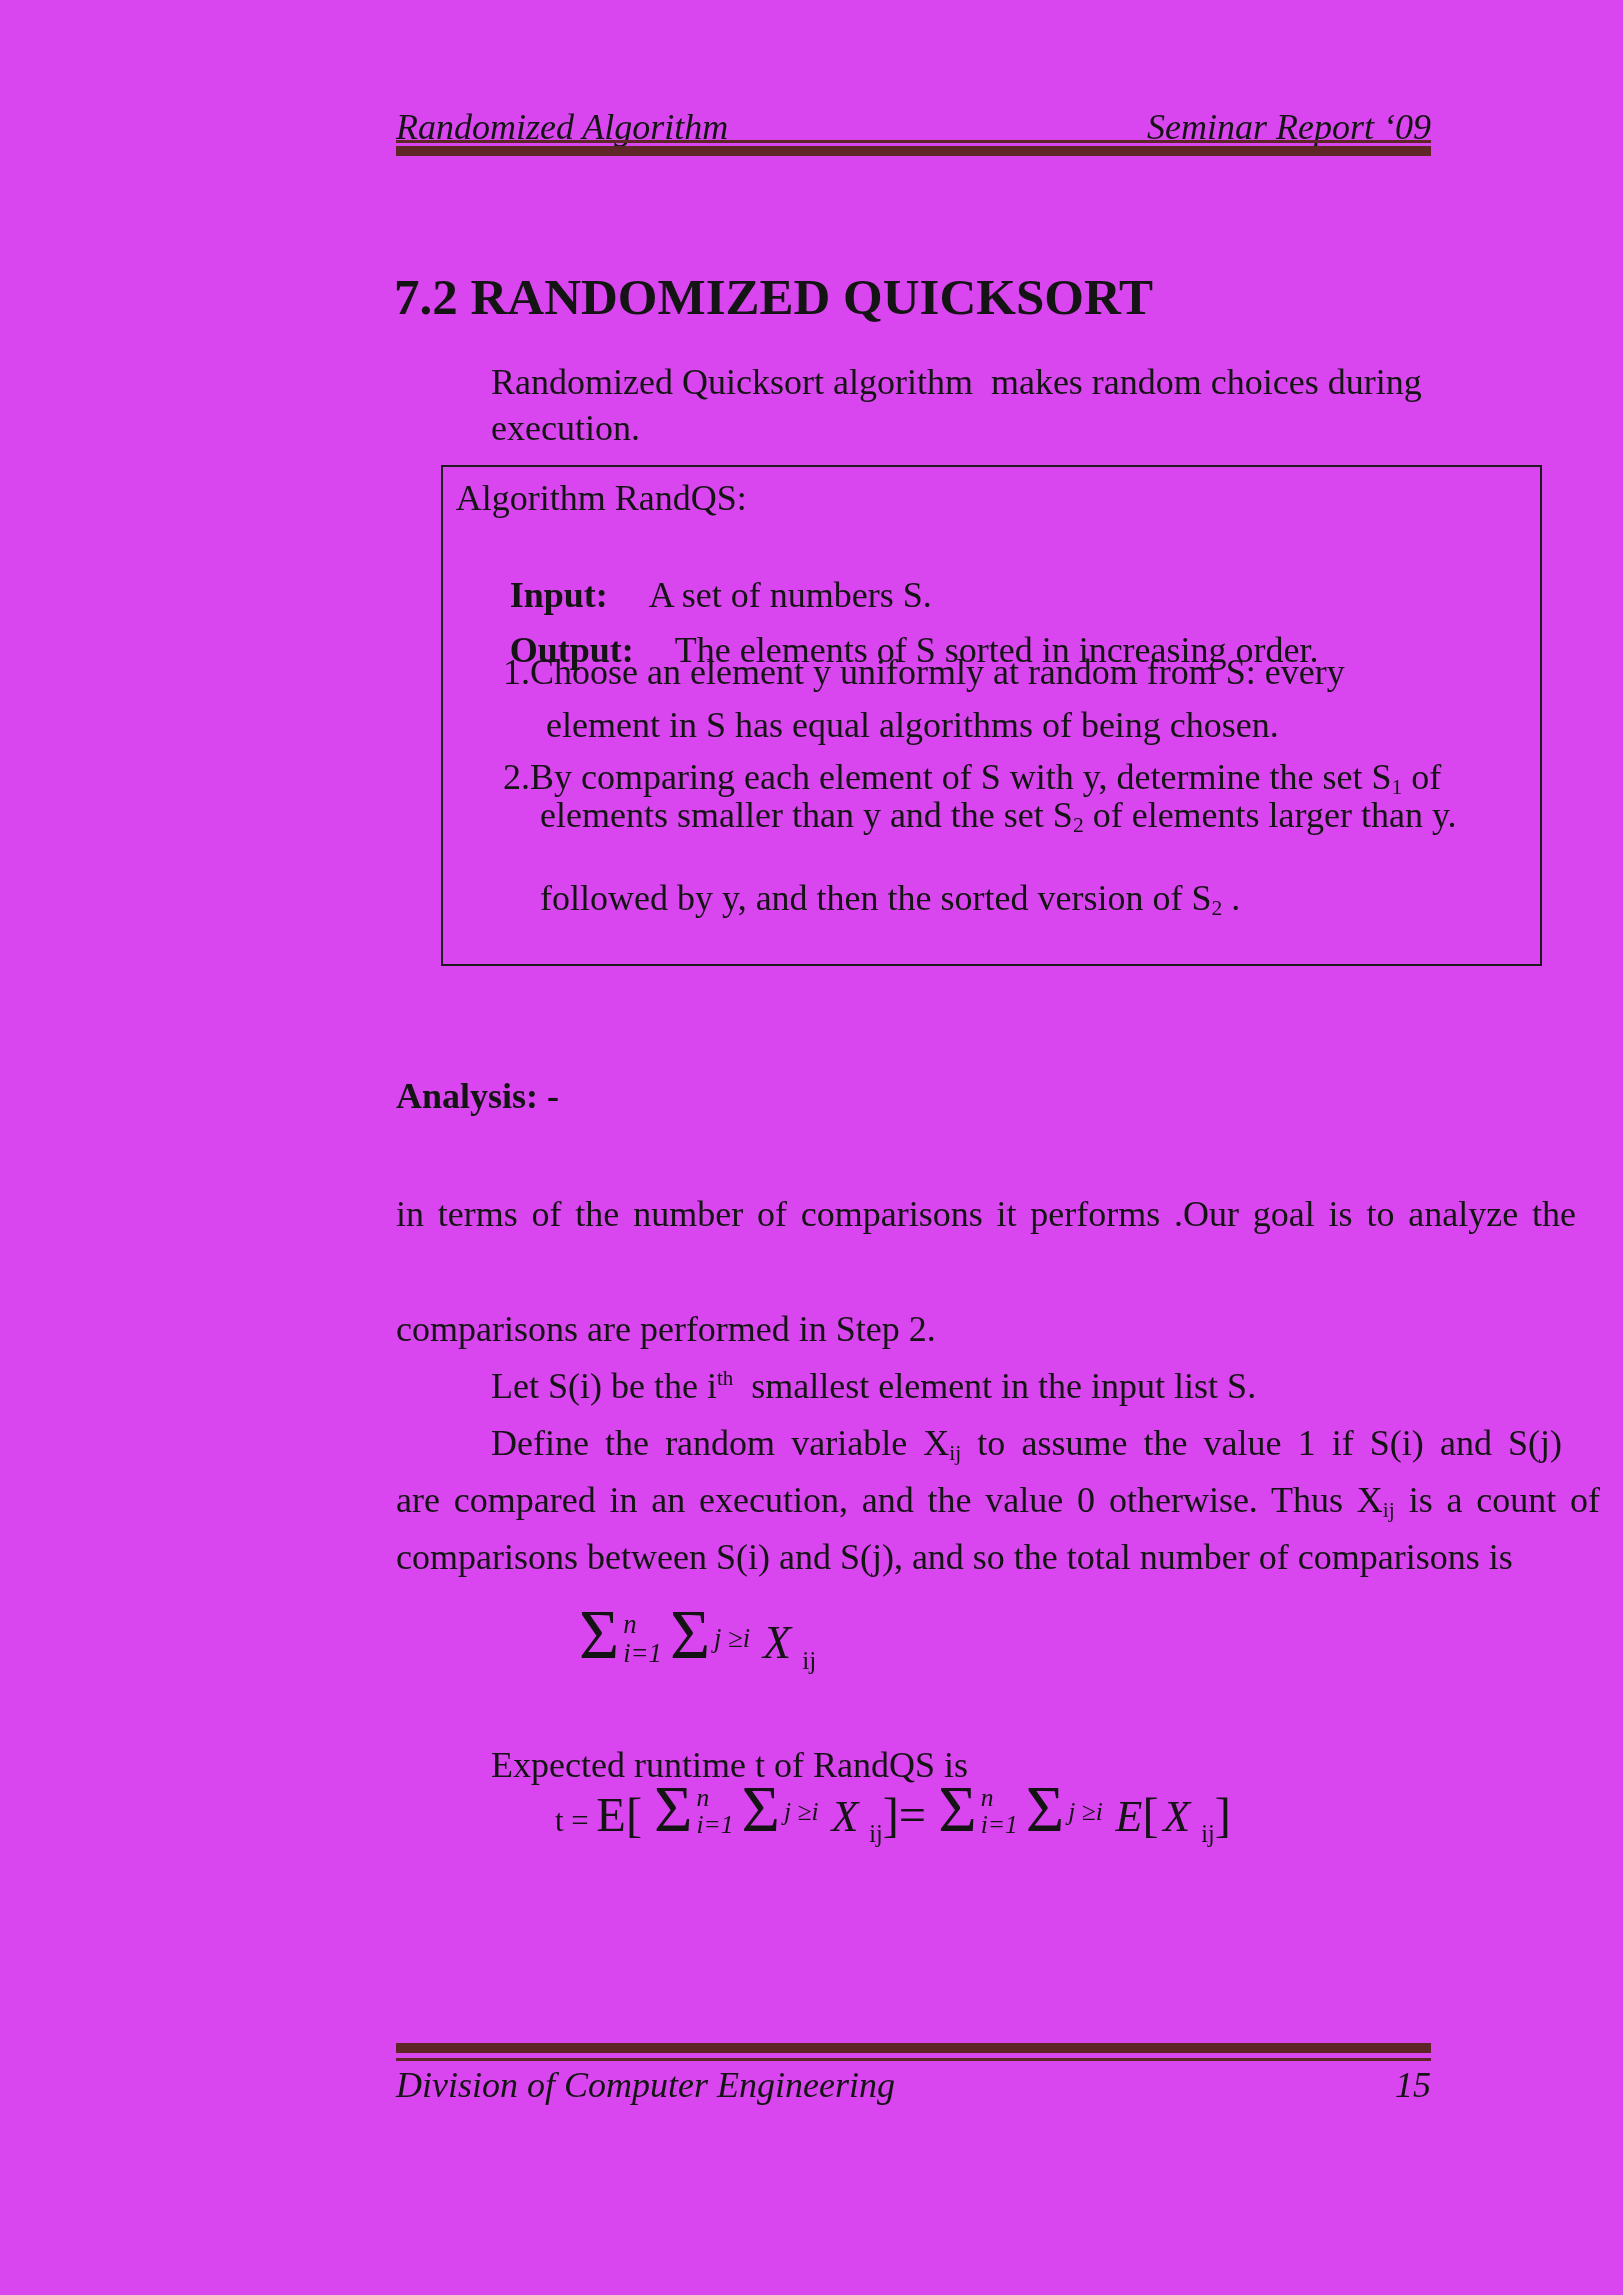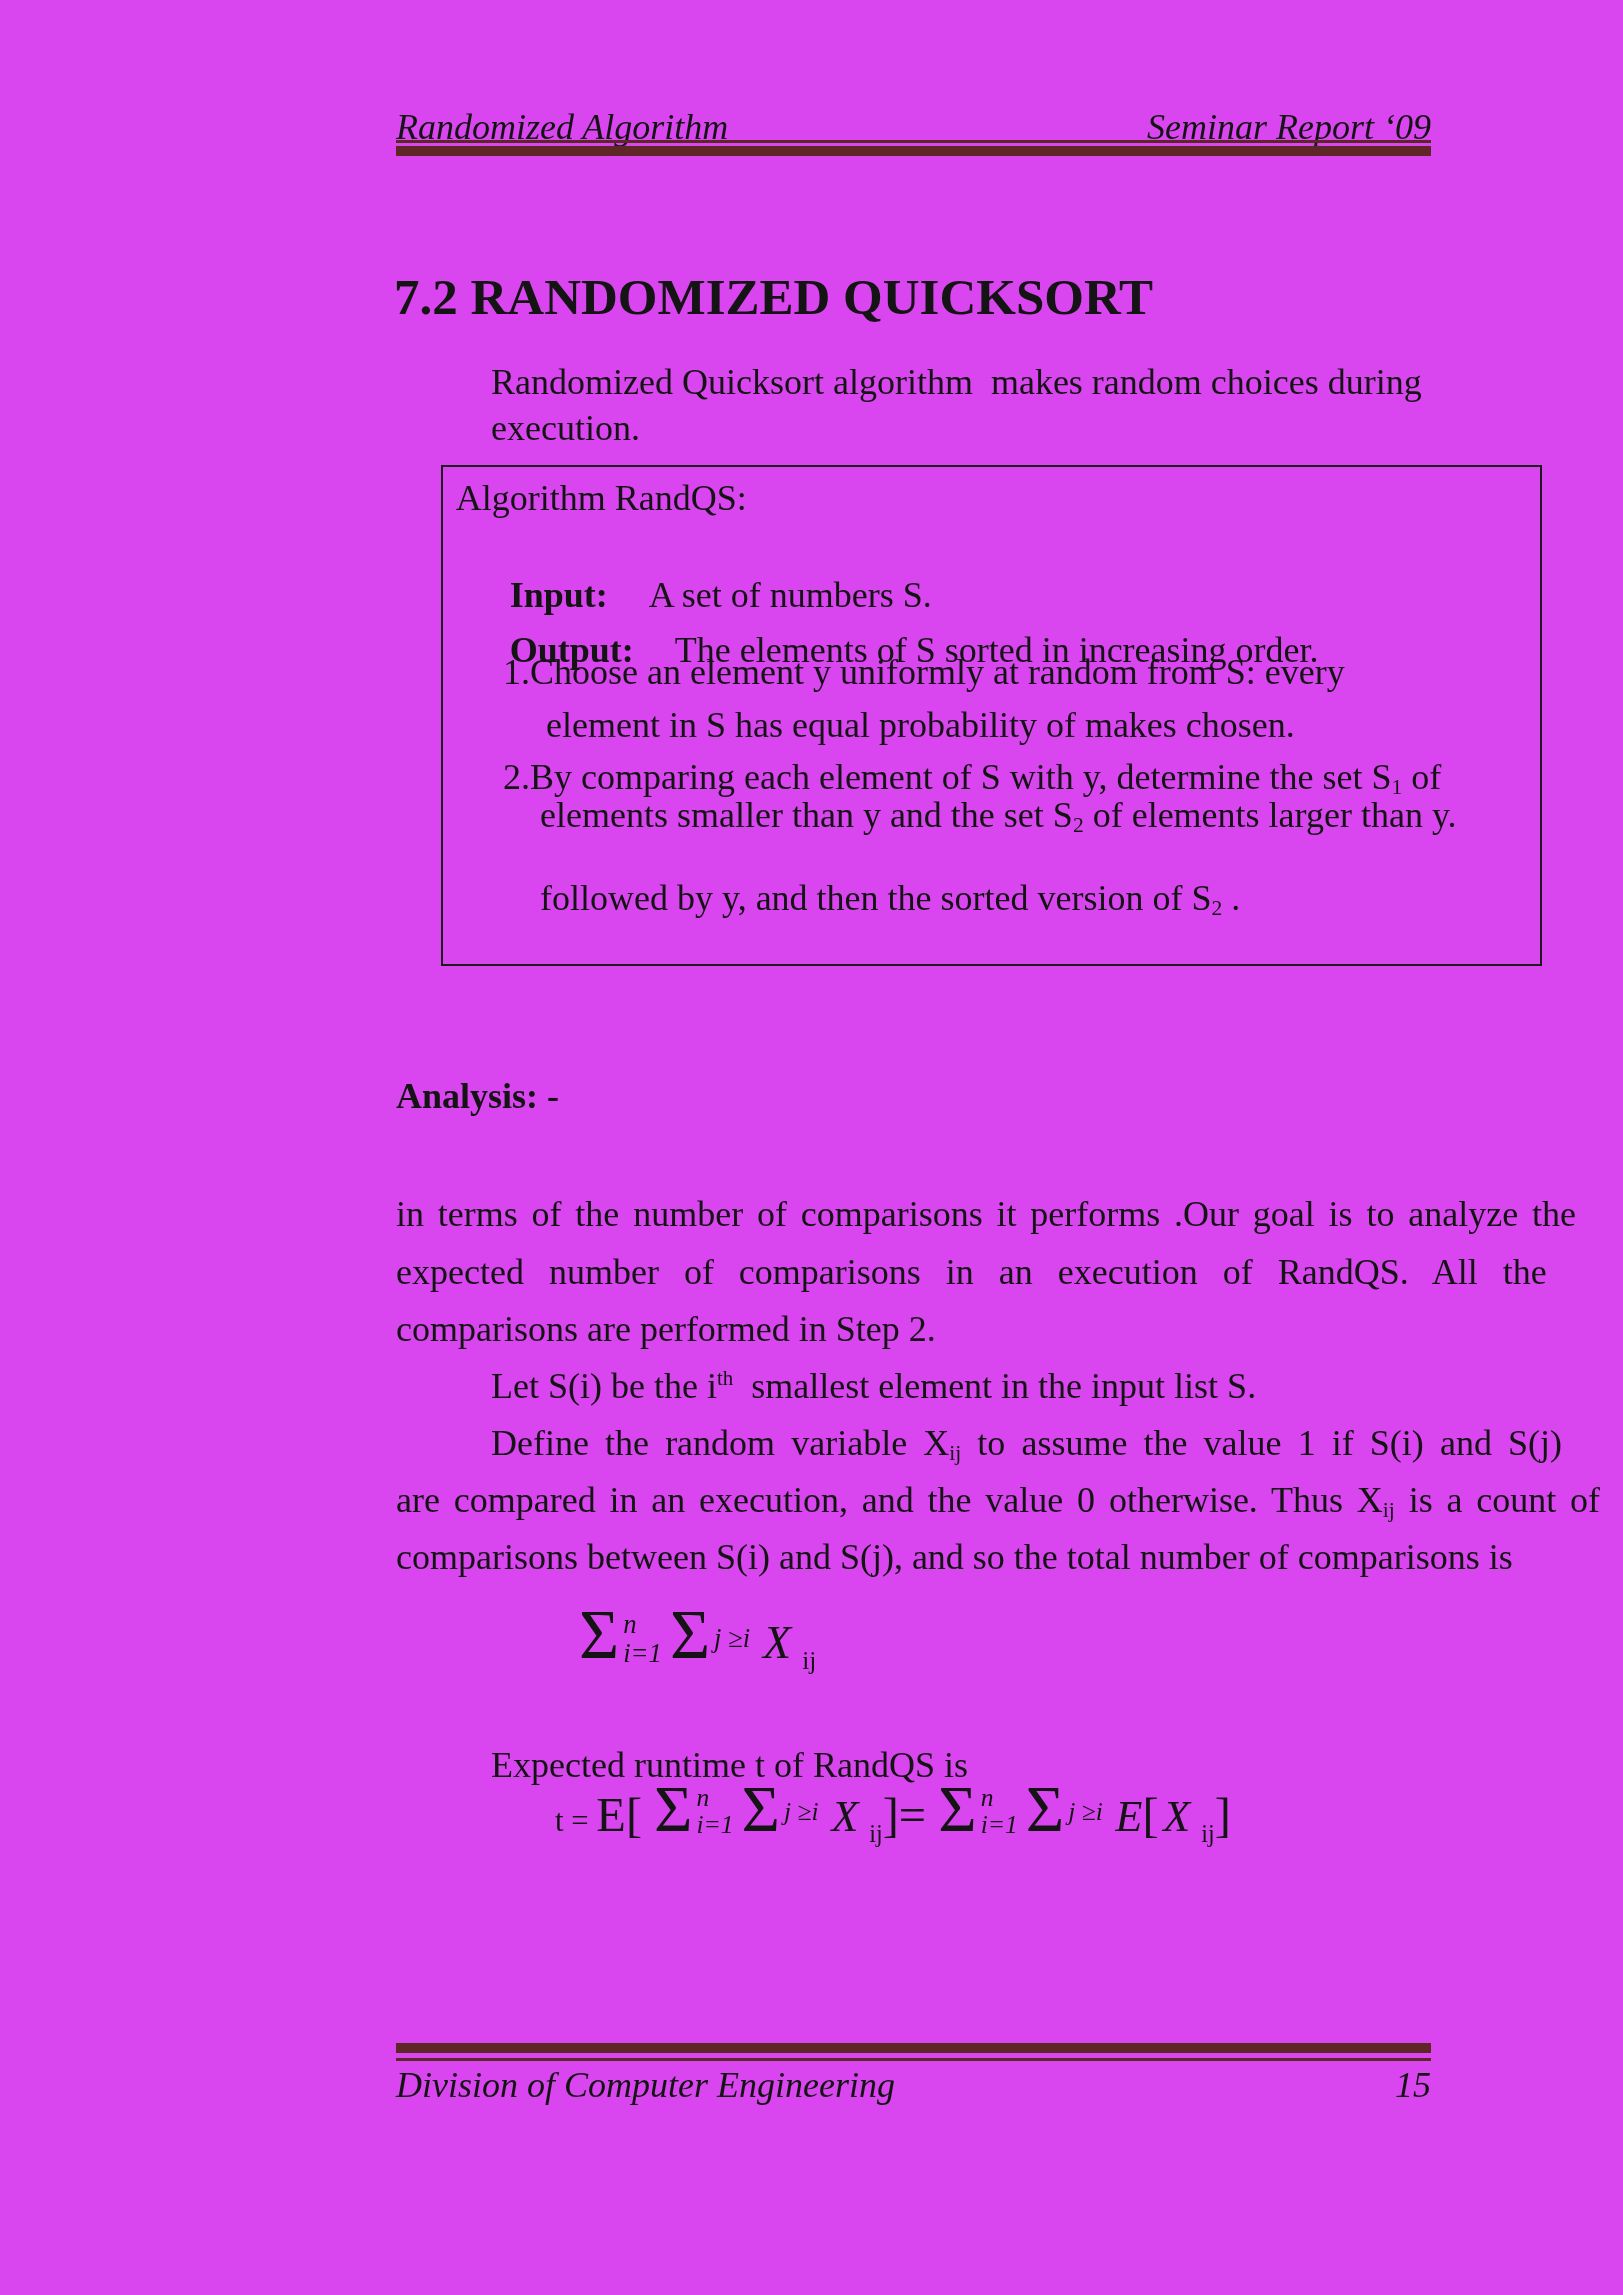--- a/index.html
+++ b/index.html
@@ -51,29 +51,28 @@
 
   <div class="algo-box" style="left:441px;top:465px;width:1097px;height:497px;">
     <div class="boxline" style="left:12.7px;top:11px;">Algorithm RandQS:</div>
     <div class="boxline" style="left:12.7px;top:67px;">
       <span class="b">Input:</span><span class="tab1">A set of numbers S.</span>
     </div>
     <div class="boxline" style="left:12.7px;top:122px;">
       <span class="b">Output:</span><span class="tab1">The elements of S sorted in increasing order.</span>
     </div>
     <div class="boxline" style="left:60px;top:185px;"><span>1.Choose an element y uniformly at random from S: every</span></div>
-    <div class="boxline" style="left:103px;top:238px;"><span>element in S has equal probability of makes chosen.</span></div>
+    <div class="boxline" style="left:103px;top:238px;"><span>element in S has equal algorithms of being chosen.</span></div>
     <div class="boxline" style="left:60px;top:290px;"><span>2.By comparing each element of S with y, determine the set S</span><sub class="m-s">1</sub><span> of</span></div>
     <div class="boxline" style="left:97px;top:328px;"><span>elements smaller than y and the set S</span><sub class="m-s">2</sub><span> of elements larger than y.</span></div>
     <div class="boxline" style="left:97px;top:411px;"><span>followed by y, and then the sorted version of S</span><sub class="m-s">2</sub><span> .</span></div>
   </div>
 
   <div class="line b" style="left:396px;top:1042px;">Analysis: -</div>
   <div class="line ws1" style="left:396px;top:1160px;">in terms of the number of comparisons it performs .Our goal is to analyze the</div>
-  <div class="line ws2" style="left:396px;top:1218px;">expected number of comparisons in an execution of RandQS. All the</div>
   <div class="line" style="left:396px;top:1275px;">comparisons are performed in Step 2.</div>
   <div class="line" style="left:491px;top:1332px;"><span>Let S(i) be the i</span><sup class="m-p">th</sup><span>  smallest element in the input list S.</span></div>
   <div class="line ws3" style="left:491px;top:1389px;"><span>Define the random variable X</span><sub class="m-s">ij</sub><span> to assume the value 1 if S(i) and S(j)</span></div>
   <div class="line ws1" style="left:396px;top:1446px;text-align:center;"><span>are compared in an execution, and the value 0 otherwise. Thus X</span><sub class="m-s">ij</sub><span> is a count of</span></div>
   <div class="line" style="left:396px;top:1503px;"><span>comparisons between S(i) and S(j), and so the total number of comparisons is</span></div>
 
   <div class="formula" style="left:579px;top:1601px;"><span class="m-op">
         <span class="m-sym">Σ</span>
         <span class="m-stack">
           <span class="m-sup">n</span>

